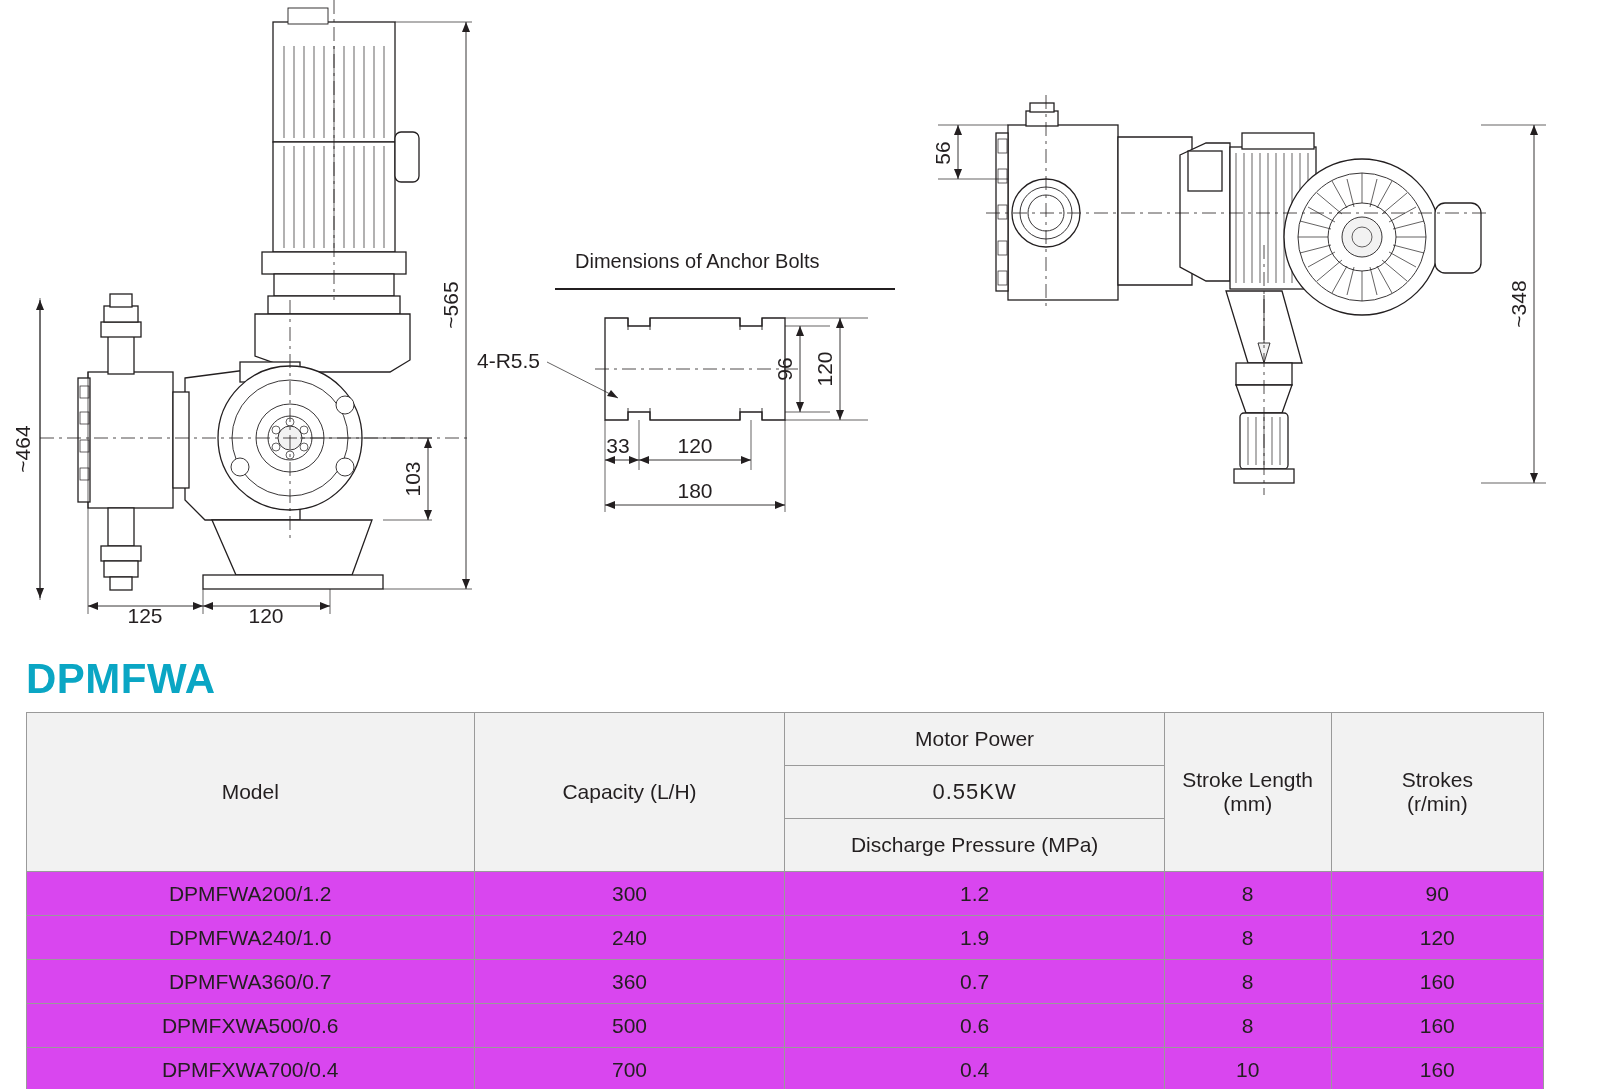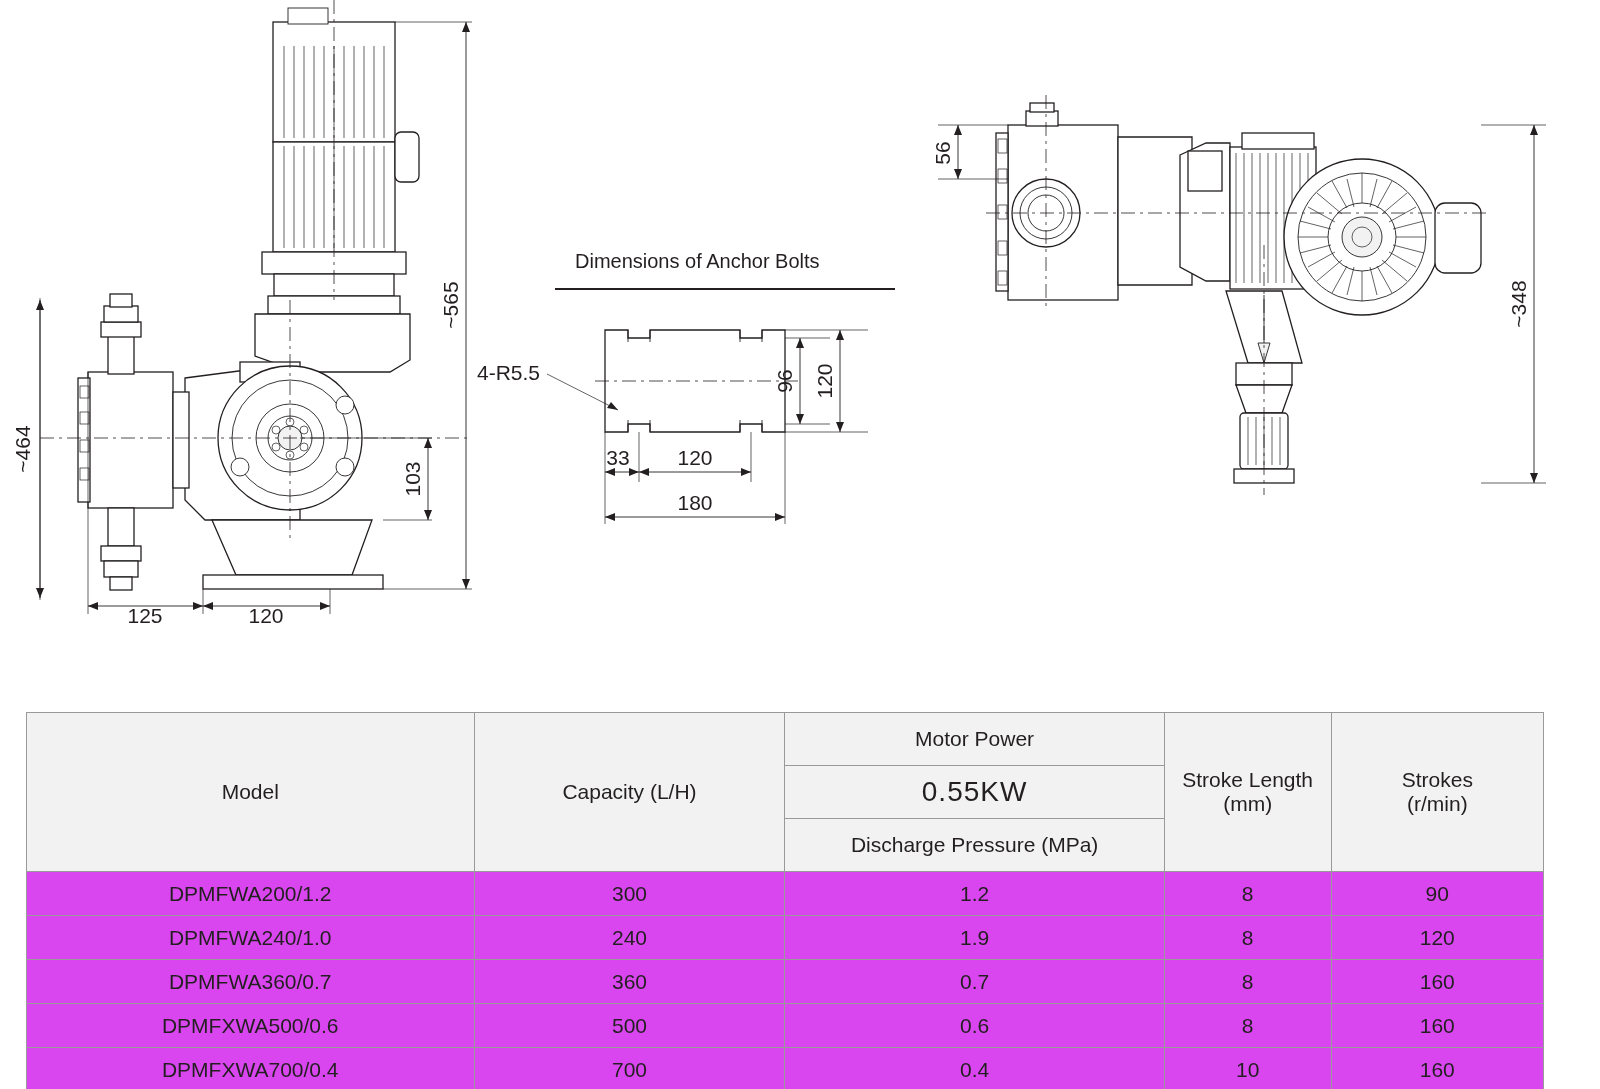--- a/index.html
+++ b/index.html
@@ -48,21 +48,21 @@
     padding:5px 4px;
   }
   thead td{background:#f2f2f2;}
   thead .hcell{height:42px;margin-top:44px;}
   tbody td{height:33px;background:#d946ef;}
   .col-model{width:29.5%;}
   .col-cap{width:20.5%;}
   .col-mp{width:25%;}
   .col-sl{width:11%;}
   .col-st{width:14%;}
-  .mp-sub{font-size:28px;letter-spacing:1px;}
+  .mp-sub{font-size:22px;letter-spacing:1px;}
 </style>
 </head>
 <body>
 
 <div class="stage">
 
   <div class="dwg" style="left:0px;top:0px;">
     <svg width="500" height="640" viewBox="0 0 500 640">
 
       <rect class="ln fillw" x="273" y="22" width="122" height="120"></rect>
@@ -190,21 +190,21 @@
         <path d="M330 606 l-10 -4 l0 8 z" fill="#231f20" stroke="none"></path>
       </g>
       <text class="dimtxt" x="145" y="623" text-anchor="middle">125</text>
       <text class="dimtxt" x="266" y="623" text-anchor="middle">120</text>
     </svg>
   </div>
 
   <div class="anchor-title" style="position:absolute;left:575px;top:250px;">Dimensions of Anchor Bolts</div>
   <div style="position:absolute;left:555px;top:288px;width:340px;height:2px;background:#231f20;"></div>
 
-  <div class="dwg" style="left:500px;top:312px;">
+  <div class="dwg" style="left:500px;top:300px;">
     <svg width="420" height="260" viewBox="0 0 420 260">
 
       <path class="ln" d="M105 18
         L128 18 L128 26 L150 26 L150 18
         L240 18 L240 26 L262 26 L262 18
         L285 18
         L285 120
         L262 120 L262 112 L240 112 L240 120
         L150 120 L150 112 L128 112 L128 120
         L105 120 Z"></path>
@@ -377,20 +377,21 @@
       </g>
       <g class="ln-thin">
         <line x1="604" y1="30" x2="604" y2="388"></line>
         <path d="M604 30 l-4 10 l8 0 z" fill="#231f20" stroke="none"></path>
         <path d="M604 388 l-4 -10 l8 0 z" fill="#231f20" stroke="none"></path>
       </g>
       <text class="dimtxt" x="596" y="209" transform="rotate(-90 596 209)" text-anchor="middle">~348</text>
     </svg>
   </div>
 
+  <div class="model-heading">DPMFWA</div>
 
   <div class="tbl-wrap">
     <table>
       <colgroup>
         <col class="col-model">
           <col class="col-cap">
           <col class="col-mp">
           <col class="col-sl">
           <col class="col-st">
       </colgroup>

